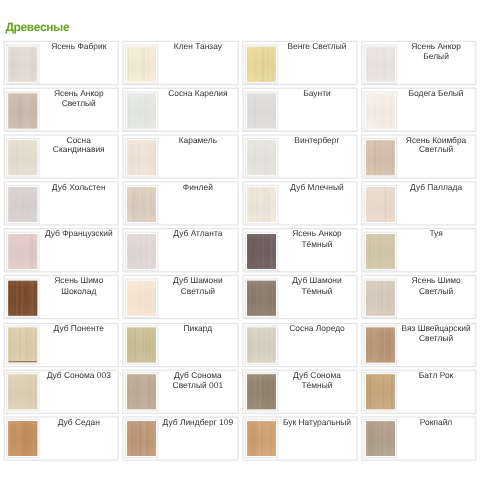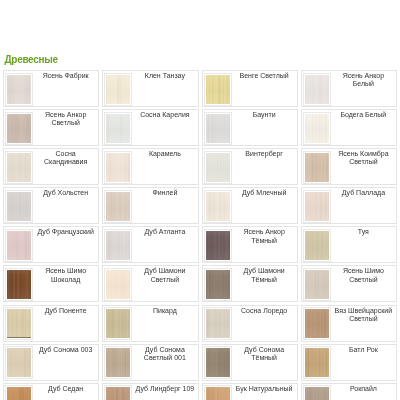--- a/index.html
+++ b/index.html
@@ -1,20 +1,20 @@
 <!DOCTYPE html>
 <html><head>
 <meta charset="utf-8">
 <title>Древесные</title>
 <style>
   html,body{margin:0;padding:0;background:#ffffff;}
   body{width:400px;height:400px;overflow:hidden;
        font-family:"Liberation Sans",sans-serif;
        -webkit-font-smoothing:antialiased;}
-  .page{position:relative;width:400px;height:321px;background:#fff;margin-top:36px;}
+  .page{position:relative;width:400px;height:321px;background:#fff;}
 
   .section-title{margin:0;position:absolute;left:4.5px;top:19.2px;
       font-size:10px;font-weight:bold;line-height:10px;letter-spacing:-0.3px;
       white-space:nowrap;}
 
   .grid{position:absolute;left:3px;top:34px;width:394px;
         display:flex;flex-wrap:wrap;align-content:flex-start;}
 
   .cell{position:relative;box-sizing:border-box;width:96.25px;height:37px;
         border:1px solid #e4e4e4;background:#fff;margin:0 3px 2.1px 0;

